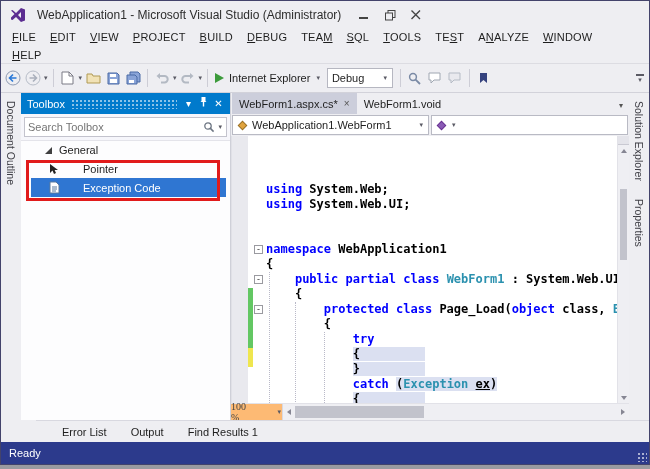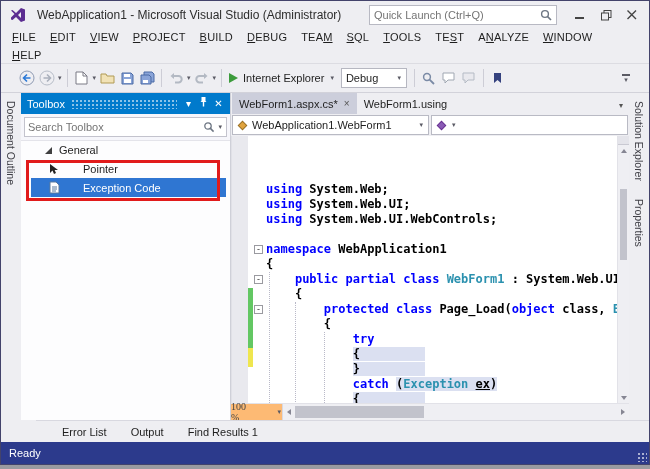--- a/index.html
+++ b/index.html
@@ -14,21 +14,21 @@
 .winbtns{display:flex;margin-left:10px;}
 .winbtn{width:26px;height:22px;display:flex;align-items:center;justify-content:center;}
 
 .menubar{flex:none;padding:0 4px;}
 .menurow{display:flex;}
 .menurow.r1{height:18px;}
 .menurow.r2{height:16px;}
 .menuitem{font-size:11px;color:#1e1e1e;padding:2px 7px;letter-spacing:.2px;white-space:nowrap;}
 .menuitem u{text-decoration:underline;}
 
-.toolbar{height:30px;flex:none;display:flex;align-items:center;padding:0 16px;border-top:1px solid #dcdce2;border-bottom:1px solid #d2d2da;}
+.toolbar{height:30px;flex:none;display:flex;align-items:center;padding:0 2px;border-top:1px solid #dcdce2;border-bottom:1px solid #d2d2da;}
 .tbtn{height:22px;min-width:20px;display:flex;align-items:center;justify-content:center;padding:0 1px;}
 .caret{font-size:7px;color:#5a5a64;margin:0 1px;}
 .sep{width:1px;height:18px;background:#cdcdd6;margin:0 4px;}
 .rungroup{display:flex;align-items:center;height:22px;padding:0 3px;}
 .play{width:0;height:0;border-left:9px solid #3c9b3c;border-top:5px solid transparent;border-bottom:5px solid transparent;}
 .runlabel{font-size:11px;color:#1e1e1e;margin:0 5px 0 5px;white-space:nowrap;}
 .combo{height:20px;border:1px solid #b6b7c1;background:#fff;display:flex;align-items:center;padding:0 4px;width:66px;margin:0 3px;}
 .combo .val{font-size:11px;color:#1e1e1e;flex:1;}
 .spacer{flex:1;}
 .overflow{display:flex;flex-direction:column;align-items:center;justify-content:center;width:14px;height:22px;}
@@ -108,27 +108,20 @@
 
 <div class="vswindow">
 
   <div class="titlebar">
     <span class="vslogo">
       <svg width="18" height="16" viewBox="0 0 16 16">
           <path d="M1 10.5L4.5 7 1 3.5 2.5 3 6 6l5-5 4 1.5v11L11 15 6 10l-3.5 3-1.5-.5zM11 5l-3 3 3 3z" fill="#5c2d91"></path>
         </svg>
     </span>
     <span class="title">WebApplication1 - Microsoft Visual Studio (Administrator)</span>
-    <div class="quicklaunch">
-      <input placeholder="Quick Launch (Ctrl+Q)" style="">
-      <svg width="12" height="12">
-          <circle cx="5" cy="5" r="3.4" fill="none" stroke="#6d7683" stroke-width="1.4"></circle>
-          <path d="M7.6 7.6L11 11" stroke="#6d7683" stroke-width="1.6"></path>
-        </svg>
-    </div>
     <div class="winbtns">
       <span class="winbtn">
           <svg width="10" height="10">
             <rect x="0" y="7" width="9" height="2" fill="#444"></rect>
           </svg>
         </span>
       <span class="winbtn">
           <svg width="11" height="11">
             <rect x="3" y="0.5" width="7" height="7" fill="none" stroke="#444"></rect>
             <rect x="0.5" y="3" width="7" height="7" fill="#eeeef2" stroke="#444"></rect>
@@ -312,21 +305,21 @@
     </div>
 
     <div class="editor">
       <div class="tabstrip">
         <div class="tabsleft">
             <div class="tab active">
               <span class="tablabel">WebForm1.aspx.cs*</span>
               <span class="x">×</span>
             </div>
             <div class="tab">
-              <span class="tablabel">WebForm1.using</span>
+              <span class="tablabel">WebForm1.void</span>
             </div>
           </div>
         <span class="tabchev">▾</span>
       </div>
       <div class="navbar">
         <div class="navdd">
           <svg width="11" height="11">
               <rect x="2.5" y="2.5" width="6" height="6" transform="rotate(45 5.5 5.5)" fill="#e0a33e" stroke="#9a6f22"></rect>
             </svg>
           <span class="ddlabel">WebApplication1.WebForm1</span>
@@ -343,21 +336,21 @@
         <div class="code-area">
           <div class="bp-margin"></div>
           <div class="track saved"></div>
           <div class="track unsaved"></div>
           <div class="code-scroll">
             <div class="guide" style="left:16px;top:92px;height:165px;"></div>
             <div class="guide" style="left:42px;top:122px;height:120px;"></div>
             <div class="guide" style="left:71px;top:152px;height:75px;"></div>
           <div class="code-line"><span class="fold-col"></span><span class="code-text"><span class="tok kw">using</span><span class="tok pl"> System.Web;</span></span></div>
               <div class="code-line"><span class="fold-col"></span><span class="code-text"><span class="tok kw">using</span><span class="tok pl"> System.Web.UI;</span></span></div>
-              <div class="code-line"><span class="fold-col"></span><span class="code-text"><span class="tok kw">using</span><span class="tok pl"> System.Web.UI.WebControls;</span></span></div>
+              <div class="code-line"><span class="fold-col"></span></div>
               <div class="code-line"><span class="fold-col"></span><span class="code-text"></span></div>
               <div class="code-line"><span class="fold-col"><span class="fold-box">-</span></span><span class="code-text"><span class="tok kw">namespace</span><span class="tok pl"> WebApplication1</span></span></div>
               <div class="code-line"><span class="fold-col"></span><span class="code-text"><span class="tok pl">{</span></span></div>
               <div class="code-line"><span class="fold-col"><span class="fold-box">-</span></span><span class="code-text"><span class="tok pl">    </span><span class="tok kw">public partial class</span><span class="tok pl"> </span><span class="tok ty">WebForm1</span><span class="tok pl"> : System.Web.UI.</span></span></div>
               <div class="code-line"><span class="fold-col"></span><span class="code-text"><span class="tok pl">    {</span></span></div>
               <div class="code-line"><span class="fold-col"><span class="fold-box">-</span></span><span class="code-text"><span class="tok pl">        </span><span class="tok kw">protected class</span><span class="tok pl"> Page_Load(</span><span class="tok kw">object</span><span class="tok pl"> class, </span><span class="tok ty">Ev</span></span></div>
               <div class="code-line"><span class="fold-col"></span><span class="code-text"><span class="tok pl">        {</span></span></div>
               <div class="code-line"><span class="fold-col"></span><span class="code-text"><span class="tok pl">            </span><span class="tok kw">try</span></span></div>
               <div class="code-line"><span class="fold-col"></span><span class="code-text"><span class="tok pl">            </span><span class="tok pl hl">{         </span></span></div>
               <div class="code-line"><span class="fold-col"></span><span class="code-text"><span class="tok pl">            </span><span class="tok pl hl">}         </span></span></div>

